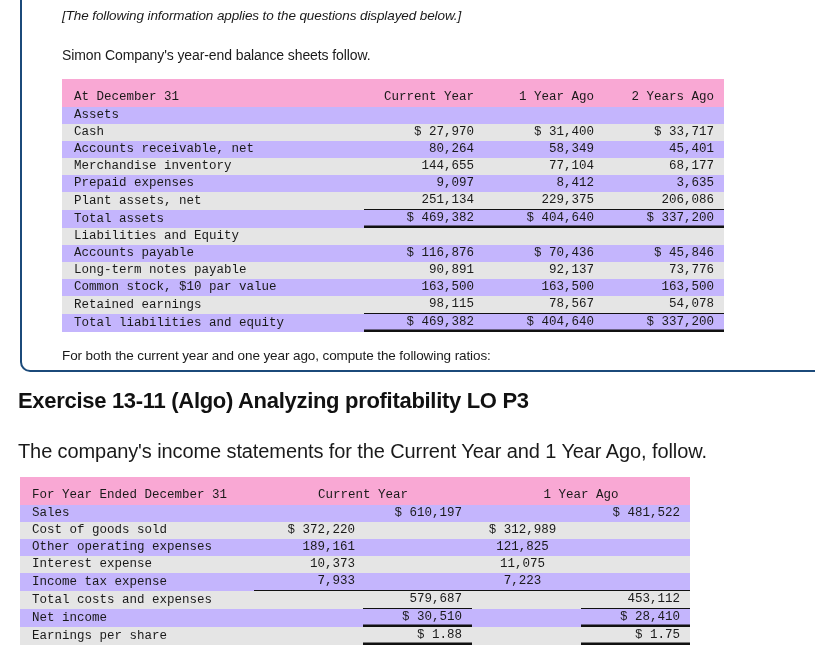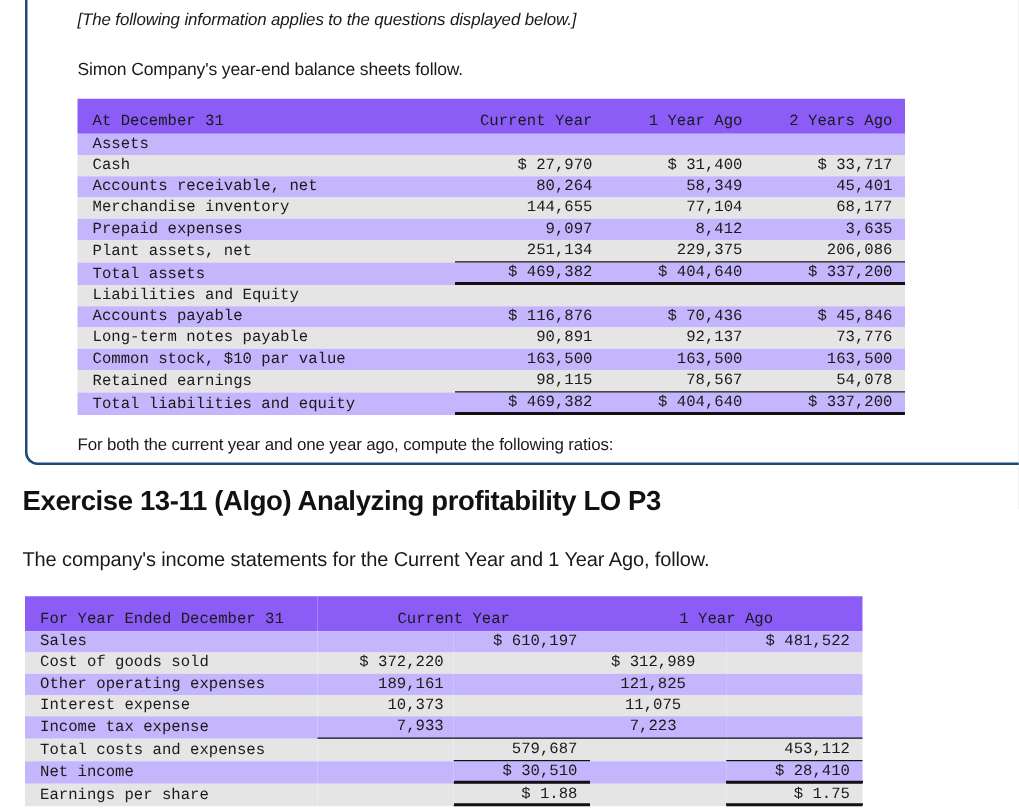--- a/index.html
+++ b/index.html
@@ -81,21 +81,21 @@
   
   .is-table { width: 670px; }
   .is-table .c-label { width: 222px; text-align: left; padding-left: 12px; }
   .is-table .c-d1 { width: 112px; text-align: right; padding-right: 8px; }
   .is-table .c-t1 { width: 112px; text-align: right; padding-right: 10px; }
   .is-table .c-d2 { width: 112px; text-align: center; padding-right: 8px; }
   .is-table .c-t2 { width: 112px; text-align: right; padding-right: 10px; }
 
   .hdr-row td,
   .hdr-row th {
-    background: #8b5cf6;
+    background: #f9a8d4;
     height: 28px;
     line-height: 19px;
   }
   .hdr-center { text-align: center !important; }
 
   .row-alt td { background: #e5e5e5; }
   .row-white td { background: #c4b5fd; }
 
   .bold-label { font-weight: bold; }
 
@@ -113,21 +113,21 @@
     font-size: 22px;
     font-weight: bold;
     color: #111111;
     letter-spacing: -0.3px;
   }
 
   .income-intro {
     position: absolute;
     left: 18px;
     top: 440px;
-    font-size: 16px;
+    font-size: 20px;
     color: #1a1a1a;
     letter-spacing: -0.1px;
   }
 
   .income-table-wrap {
     position: absolute;
     left: 20px;
     top: 477px;
   }
 </style>

